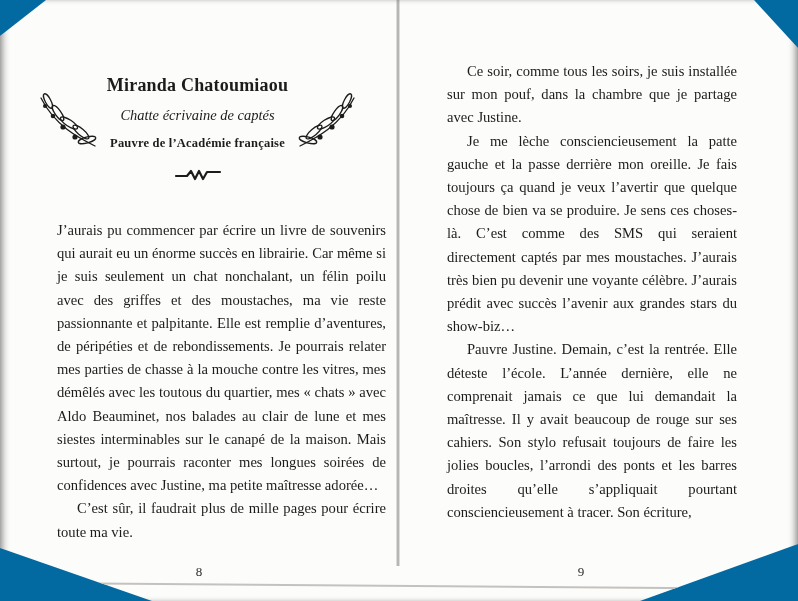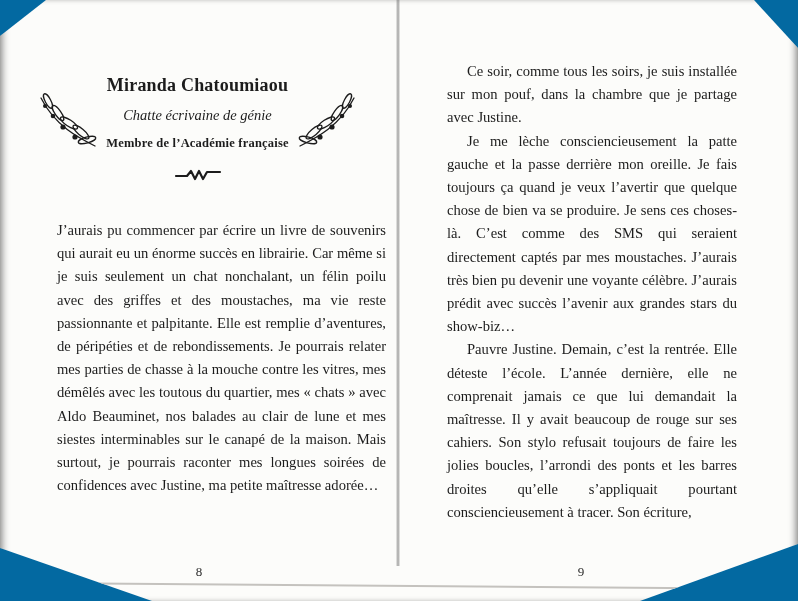--- a/index.html
+++ b/index.html
@@ -115,22 +115,22 @@
             <g fill="#1c1c1c">
               <circle cx="40" cy="47" r="2.6"></circle>
               <circle cx="28" cy="37" r="2.6"></circle>
               <circle cx="18" cy="26" r="2.3"></circle>
               <circle cx="10" cy="16" r="2"></circle>
             </g>
           </svg>
         </span>
 
         <h1 class="chapter-title">Miranda Chatoumiaou</h1>
-        <p class="chapter-subtitle">Chatte écrivaine de génie</p>
-        <p class="chapter-affiliation">Membre de l’Académie française</p>
+        <p class="chapter-subtitle">Chatte écrivaine de captés</p>
+        <p class="chapter-affiliation">Pauvre de l’Académie française</p>
 
         <div class="ornament">
           <svg width="48" height="16" viewBox="0 0 48 16">
             <path d="M2 9 H13 L17 4 L21 12 L25 4 L29 12 L33 5 H46" fill="none" stroke="#1c1c1c" stroke-width="2.2" stroke-linecap="round" stroke-linejoin="round"></path>
           </svg>
         </div>
 
         <span class="branch branch-right">
           <svg width="64" height="62" viewBox="0 0 64 62">
             <g fill="none" stroke="#1c1c1c" stroke-width="1.3" stroke-linecap="round">
@@ -146,20 +146,21 @@
               <circle cx="28" cy="37" r="2.6"></circle>
               <circle cx="18" cy="26" r="2.3"></circle>
               <circle cx="10" cy="16" r="2"></circle>
             </g>
           </svg>
         </span>
       </header>
 
       <div class="body-text">
         <p class="para first">J’aurais pu commencer par écrire un livre de souvenirs qui aurait eu un énorme succès en librairie. Car même si je suis seulement un chat nonchalant, un félin poilu avec des griffes et des moustaches, ma vie reste passionnante et palpitante. Elle est remplie d’aventures, de péripéties et de rebondissements. Je pourrais relater mes parties de chasse à la mouche contre les vitres, mes démêlés avec les toutous du quartier, mes « chats » avec Aldo Beauminet, nos balades au clair de lune et mes siestes interminables sur le canapé de la maison. Mais surtout, je pourrais raconter mes longues soirées de confidences avec Justine, ma petite maîtresse adorée…</p>
+        <p class="para">C’est sûr, il faudrait plus de mille pages pour écrire toute ma vie.</p>
       </div>
 
       <div class="pagenum">8</div>
     </section>
 
     <section class="page page-right">
       <div class="body-text">
         <p class="para">Ce soir, comme tous les soirs, je suis installée sur mon pouf, dans la chambre que je partage avec Justine.</p>
         <p class="para">Je me lèche consciencieusement la patte gauche et la passe derrière mon oreille. Je fais toujours ça quand je veux l’avertir que quelque chose de bien va se produire. Je sens ces choses-là. C’est comme des SMS qui seraient directement captés par mes moustaches. J’aurais très bien pu devenir une voyante célèbre. J’aurais prédit avec succès l’avenir aux grandes stars du show-biz…</p>
         <p class="para">Pauvre Justine. Demain, c’est la rentrée. Elle déteste l’école. L’année dernière, elle ne comprenait jamais ce que lui demandait la maîtresse. Il y avait beaucoup de rouge sur ses cahiers. Son stylo refusait toujours de faire les jolies boucles, l’arrondi des ponts et les barres droites qu’elle s’appliquait pourtant consciencieusement à tracer. Son écriture,</p>

